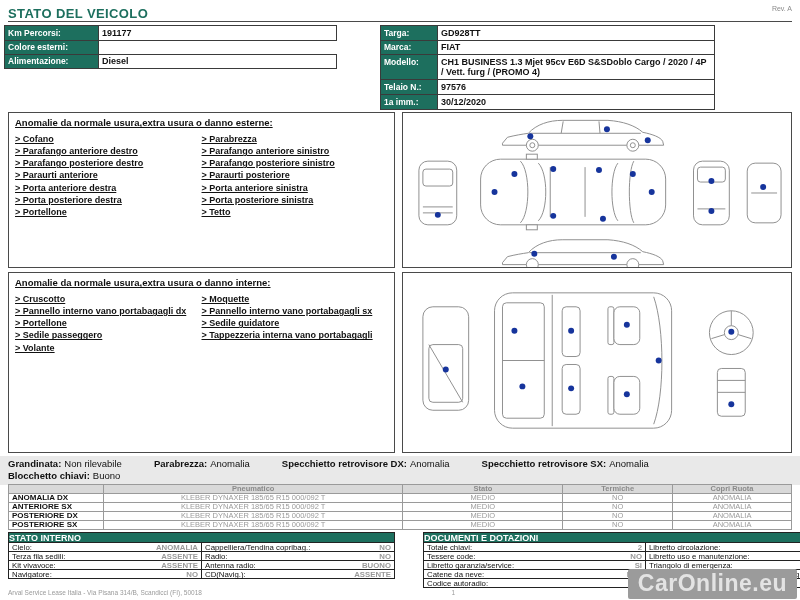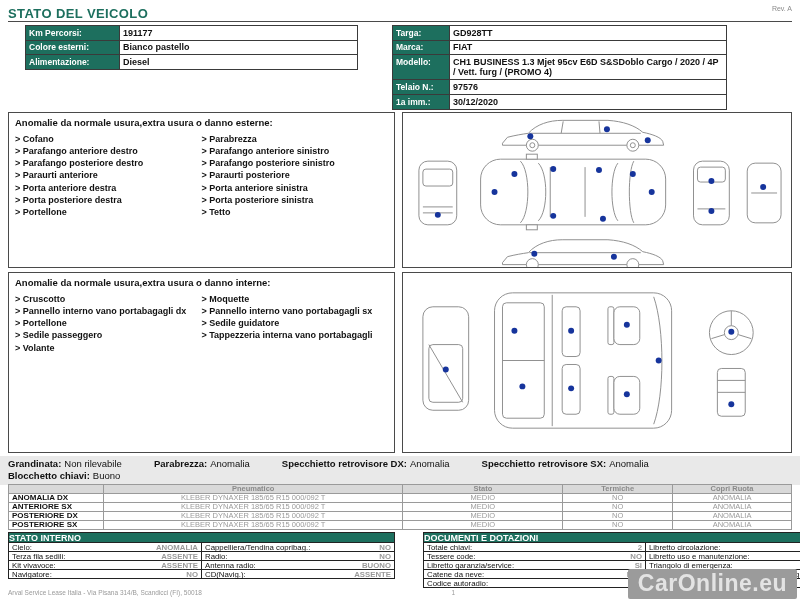--- a/index.html
+++ b/index.html
@@ -7,32 +7,32 @@
   body { font-family:"Liberation Sans", sans-serif; color:#111; }
   .page { position:relative; width:800px; height:600px; background:#fff; overflow:hidden; }
 
   
   .hdr { position:absolute; top:4px; left:8px; width:784px; height:18px; border-bottom:1px solid #4a4a4a; }
   .title { color:var(--teal,#1d6f5e); font-weight:bold; font-size:13px; letter-spacing:.4px; }
   .rev { position:absolute; right:0; top:1px; font-size:7px; color:#8a8a8a; }
 
   
   .info { position:absolute; top:26px; }
-  .info-left { left:25px; width:333px; }
-  .info-right { left:392px; width:335px; }
+  .info-left { left:4px; width:333px; }
+  .info-right { left:380px; width:335px; }
   .irow { display:flex; margin-top:-1px; }
   .ilabel { background:var(--teal,#1d6f5e); color:#fff; font-size:8.5px; font-weight:bold; padding:1.5px 3px; border:1px solid #3a3a3a; flex:0 0 95px; }
   .info-right .ilabel { flex:0 0 58px; }
   .ival { flex:1; font-size:9px; font-weight:bold; padding:1.5px 3px; border:1px solid #3a3a3a; border-left:none; background:#fff; line-height:1.18; }
 
   
   .sect { position:absolute; left:8px; width:784px; display:flex; gap:7px; }
   .sect.ext { top:112px; height:156px; }
   .sect.int { top:272px; height:181px; }
-  .listbox { flex:0 0 387px; border:1px solid #4a4a4a; padding:4px 6px; background:#fff; }
+  .listbox { flex:0 0 387px; border:1px solid #4a4a4a; padding:4px 6px; background:#fff;text-decoration:underline; }
   .diagbox { flex:1; border:1px solid #4a4a4a; background:#fff; display:flex; align-items:center; justify-content:center; }
   .sec-title { font-size:9.5px; font-weight:bold; margin-bottom:5px; }
   .cols { display:flex; }
   .col { width:50%; padding-right:4px; }
   .item { font-size:9px; font-weight:bold; line-height:1.35; }
   .diagbox svg { width:100%; height:100%; }
 
   
   .statusband { position:absolute; top:456px; left:0; width:800px; background:#e9e9e9; padding:2px 8px 3px 8px; }
   .sline { display:flex; gap:32px; font-size:9.5px; line-height:12px; }
@@ -72,21 +72,20 @@
     <span class="rev">Rev. A</span>
   </div>
 
   <div class="info info-left">
     <div class="irow">
       <span class="ilabel">Km Percorsi:</span>
       <span class="ival">191177</span>
     </div>
     <div class="irow">
       <span class="ilabel">Colore esterni:</span>
-      <span class="ival">Bianco pastello</span>
     </div>
     <div class="irow">
       <span class="ilabel">Alimentazione:</span>
       <span class="ival">Diesel</span>
     </div>
   </div>
 
   <div class="info info-right">
     <div class="irow">
       <span class="ilabel">Targa:</span>

